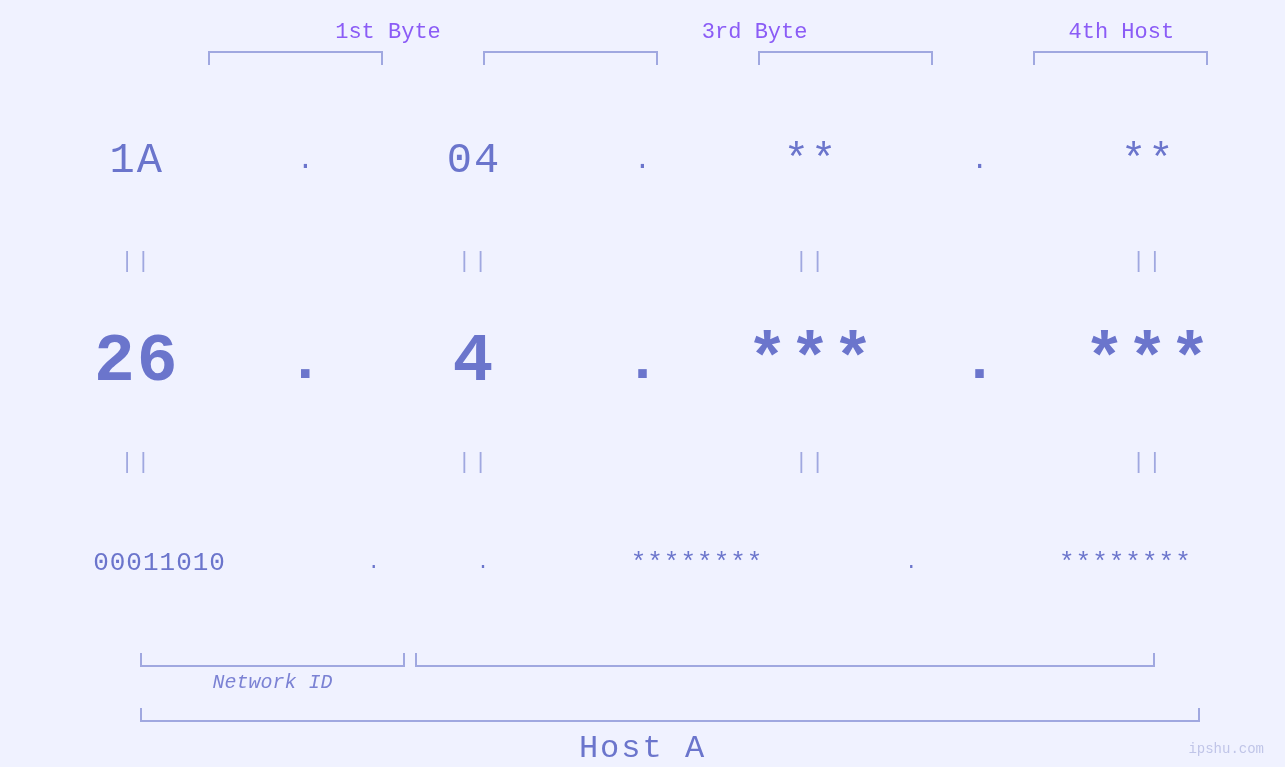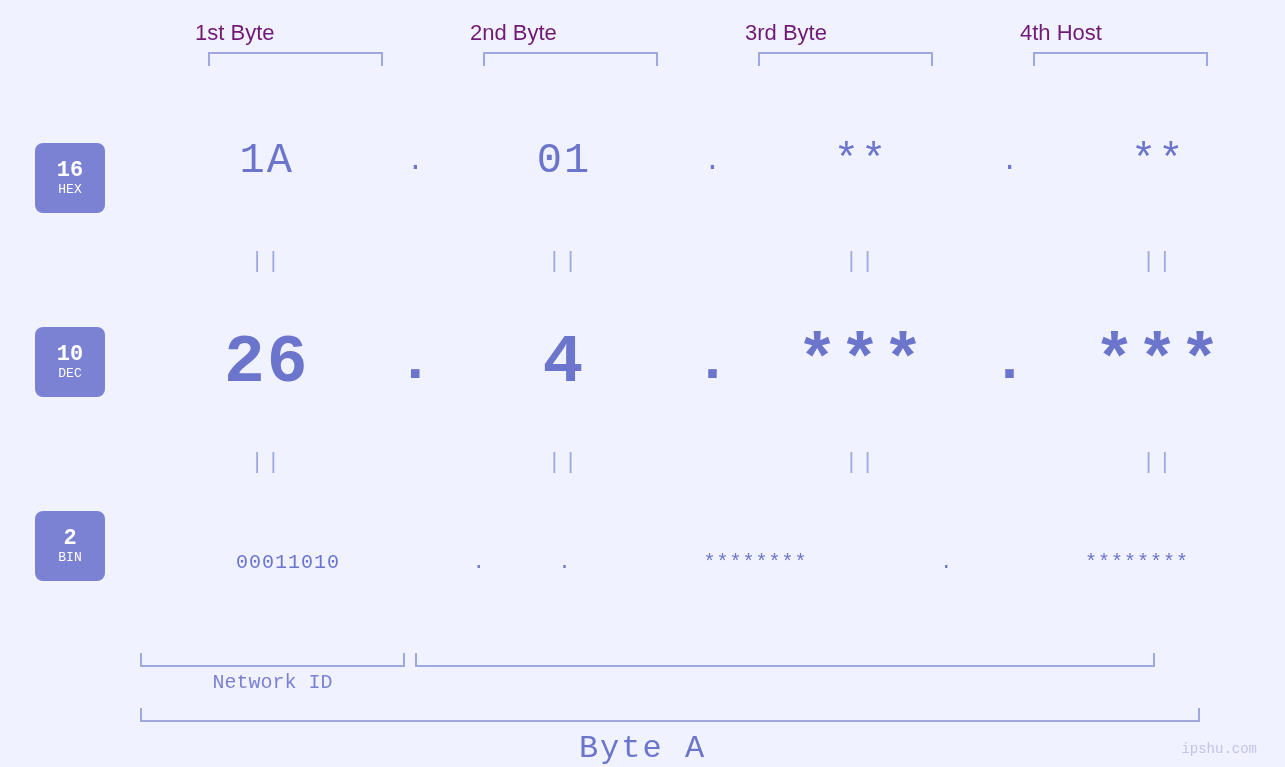--- a/index.html
+++ b/index.html
@@ -25,26 +25,26 @@
     
     .byte-headers {
       display: flex;
       width: 1100px;
       margin-left: 130px;
       margin-top: 20px;
       justify-content: space-around;
     }
 
     .byte-label {
-      color: #701a75;
+      color: #8b5cf6;
       font-size: 22px;
-      font-family: Liberation Sans, sans-serif;
+      font-family: Liberation Mono, monospace;
       font-weight: normal;
       width: 200px;
-      text-align: left;
+      text-align: right;
     }
 
     
     .bracket-row {
       display: flex;
       width: 1100px;
       margin-left: 130px;
       margin-top: 6px;
       justify-content: space-around;
     }
@@ -148,21 +148,21 @@
       letter-spacing: 2px;
     }
 
     .dec-dot {
       font-size: 60px;
       font-weight: bold;
     }
 
     
     .bin-value {
-      font-size: 20px;
+      font-size: 26px;
       font-weight: normal;
       letter-spacing: 1px;
     }
 
     .bin-dot {
       font-size: 20px;
     }
 
     
     .equals-row {
@@ -214,20 +214,21 @@
       border-left: 2px solid #a0a8e0;
       border-right: 2px solid #a0a8e0;
       margin-left: 10px;
     }
 
     .bottom-labels {
       display: flex;
       width: 1100px;
       margin-left: 140px;
       margin-top: 4px;
+      font-style: italic;
     }
 
     .net-id-label {
       width: 265px;
       text-align: center;
       color: #7b82d4;
       font-size: 20px;
       font-family: 'Courier New', Courier, monospace;
     }
 
@@ -257,68 +258,53 @@
       font-size: 32px;
       font-family: 'Courier New', Courier, monospace;
       margin-top: 8px;
       font-weight: normal;
       letter-spacing: 2px;
     }
 
     .watermark {
       position: absolute;
       bottom: 10px;
-      right: 28px;
+      right: 21px;
       color: #c0c5e8;
       font-size: 14px;
       font-family: 'Courier New', Courier, monospace;
     }
   </style>
 </head>
 <body>
 
 <div class="main-container">
 
   <div class="byte-headers">
     <div class="byte-label">1st Byte</div>
-    <div class="byte-label">2nd Byte</div>
     <div class="byte-label">3rd Byte</div>
     <div class="byte-label">4th Host</div>
   </div>
 
   <div class="bracket-row">
     <div class="bracket"></div>
     <div class="bracket"></div>
     <div class="bracket"></div>
     <div class="bracket"></div>
   </div>
 
   <div class="content-area">
 
-    <div class="base-labels">
-      <div class="base-badge">
-        <span class="base-num">16</span>
-        <span class="base-name">HEX</span>
-      </div>
-      <div class="base-badge">
-        <span class="base-num">10</span>
-        <span class="base-name">DEC</span>
-      </div>
-      <div class="base-badge">
-        <span class="base-num">2</span>
-        <span class="base-name">BIN</span>
-      </div>
-    </div>
 
     <div class="values-area">
 
       <div class="value-row">
         <div class="value-cell hex-value">1A</div>
         <div class="dot-cell hex-dot">.</div>
-        <div class="value-cell hex-value">01</div>
+        <div class="value-cell hex-value">04</div>
         <div class="dot-cell hex-dot">.</div>
         <div class="value-cell hex-value">**</div>
         <div class="dot-cell hex-dot">.</div>
         <div class="value-cell hex-value">**</div>
       </div>
 
       <div class="equals-row">
         <div class="equals-cell">||</div>
         <div class="equals-dot-cell"></div>
         <div class="equals-cell">||</div>
@@ -365,19 +351,19 @@
     <div class="bottom-brackets">
       <div class="net-bracket"></div>
       <div class="host-bracket"></div>
     </div>
 
     <div class="bottom-labels">
       <div class="net-id-label">Network ID</div>
     </div>
 
     <div class="class-bracket"></div>
-    <div class="class-label">Byte A</div>
+    <div class="class-label">Host A</div>
 
   </div>
 
   <div class="watermark">ipshu.com</div>
 
 </div>
 
 </body></html>

